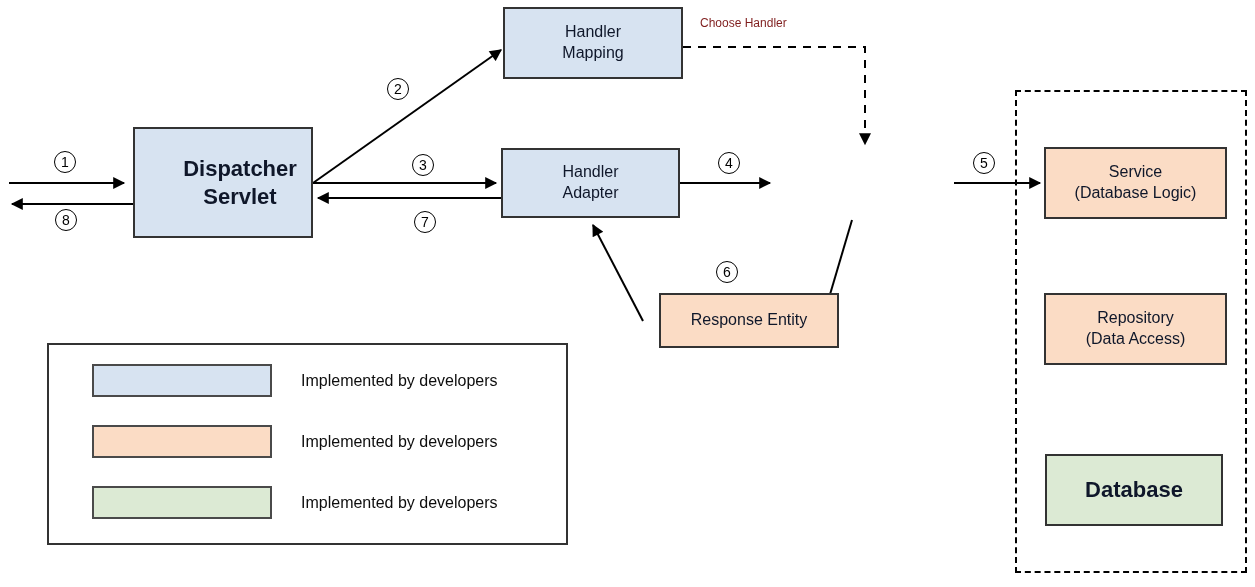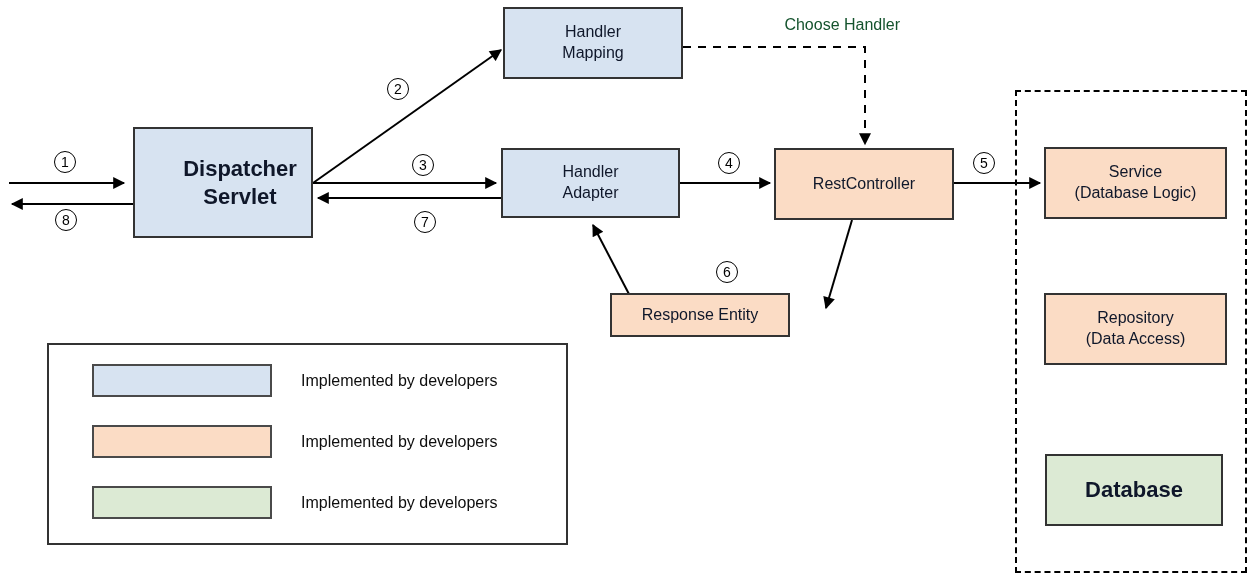--- a/index.html
+++ b/index.html
@@ -30,35 +30,35 @@
     white-space: pre-line;
     font-size: 16px;
     line-height: 1.3;
     color: #0f172a;
   }
   .node.big { font-size: 22px; font-weight: bold; line-height: 1.25; }
   .n-dispatcher { left: 133px; top: 127px; width: 180px; height: 111px; padding-left: 34px; }
   .n-mapping    { left: 503px; top: 7px;   width: 180px; height: 72px; }
   .n-adapter    { left: 501px; top: 148px; width: 179px; height: 70px; }
   .n-restctrl   { left: 774px; top: 148px; width: 180px; height: 72px; }
-  .n-response   { left: 610px; top: 293px; width: 180px; height: 44px; }
+  .n-response   { left: 659px; top: 293px; width: 180px; height: 55px; }
   .n-service    { left: 1044px; top: 147px; width: 183px; height: 72px; }
   .n-repository { left: 1044px; top: 293px; width: 183px; height: 72px; }
   .n-database   { left: 1045px; top: 454px; width: 178px; height: 72px; }
   .dashed-group {
     position: absolute;
     left: 1015px; top: 90px; width: 232px; height: 483px;
     border: 2px dashed #000000;
     background: transparent;
   }
   .float-label {
     position: absolute;
-    font-size: 16px;
-    color: #14532d;
-    text-align: right;
+    font-size: 12px;
+    color: #7f1d1d;
+    text-align: left;
   }
   .lbl-choose  { left: 700px; top: 16px; width: 200px; }
   .lbl-execute { left: 1015px; top: 44px; width: 232px; }
   .step-circle {
     position: absolute;
     width: 22px; height: 22px;
     border: 1.5px solid #000;
     border-radius: 50%;
     background: #fff;
     display: flex;
@@ -138,21 +138,20 @@
 
   <div class="dashed-group"></div>
   <div class="float-label lbl-choose">Choose Handler</div>
 
   <div class="node big n-dispatcher" style="background: rgb(215, 227, 241);">Dispatcher
 Servlet</div>
   <div class="node n-mapping" style="background: rgb(215, 227, 241);">Handler
 Mapping</div>
   <div class="node n-adapter" style="background: rgb(215, 227, 241);">Handler
 Adapter</div>
-  <div class="node n-restctrl" style="background: rgb(251, 220, 197);">RestController</div>
   <div class="node n-response" style="background: rgb(251, 220, 197);">Response Entity</div>
   <div class="node n-service" style="background: rgb(251, 220, 197);">Service
 (Database Logic)</div>
   <div class="node n-repository" style="background: rgb(251, 220, 197);">Repository
 (Data Access)</div>
   <div class="node big n-database" style="background: rgb(220, 234, 212);">Database</div>
 
   <div class="step-circle s1">1</div>
   <div class="step-circle s2">2</div>
   <div class="step-circle s3">3</div>

